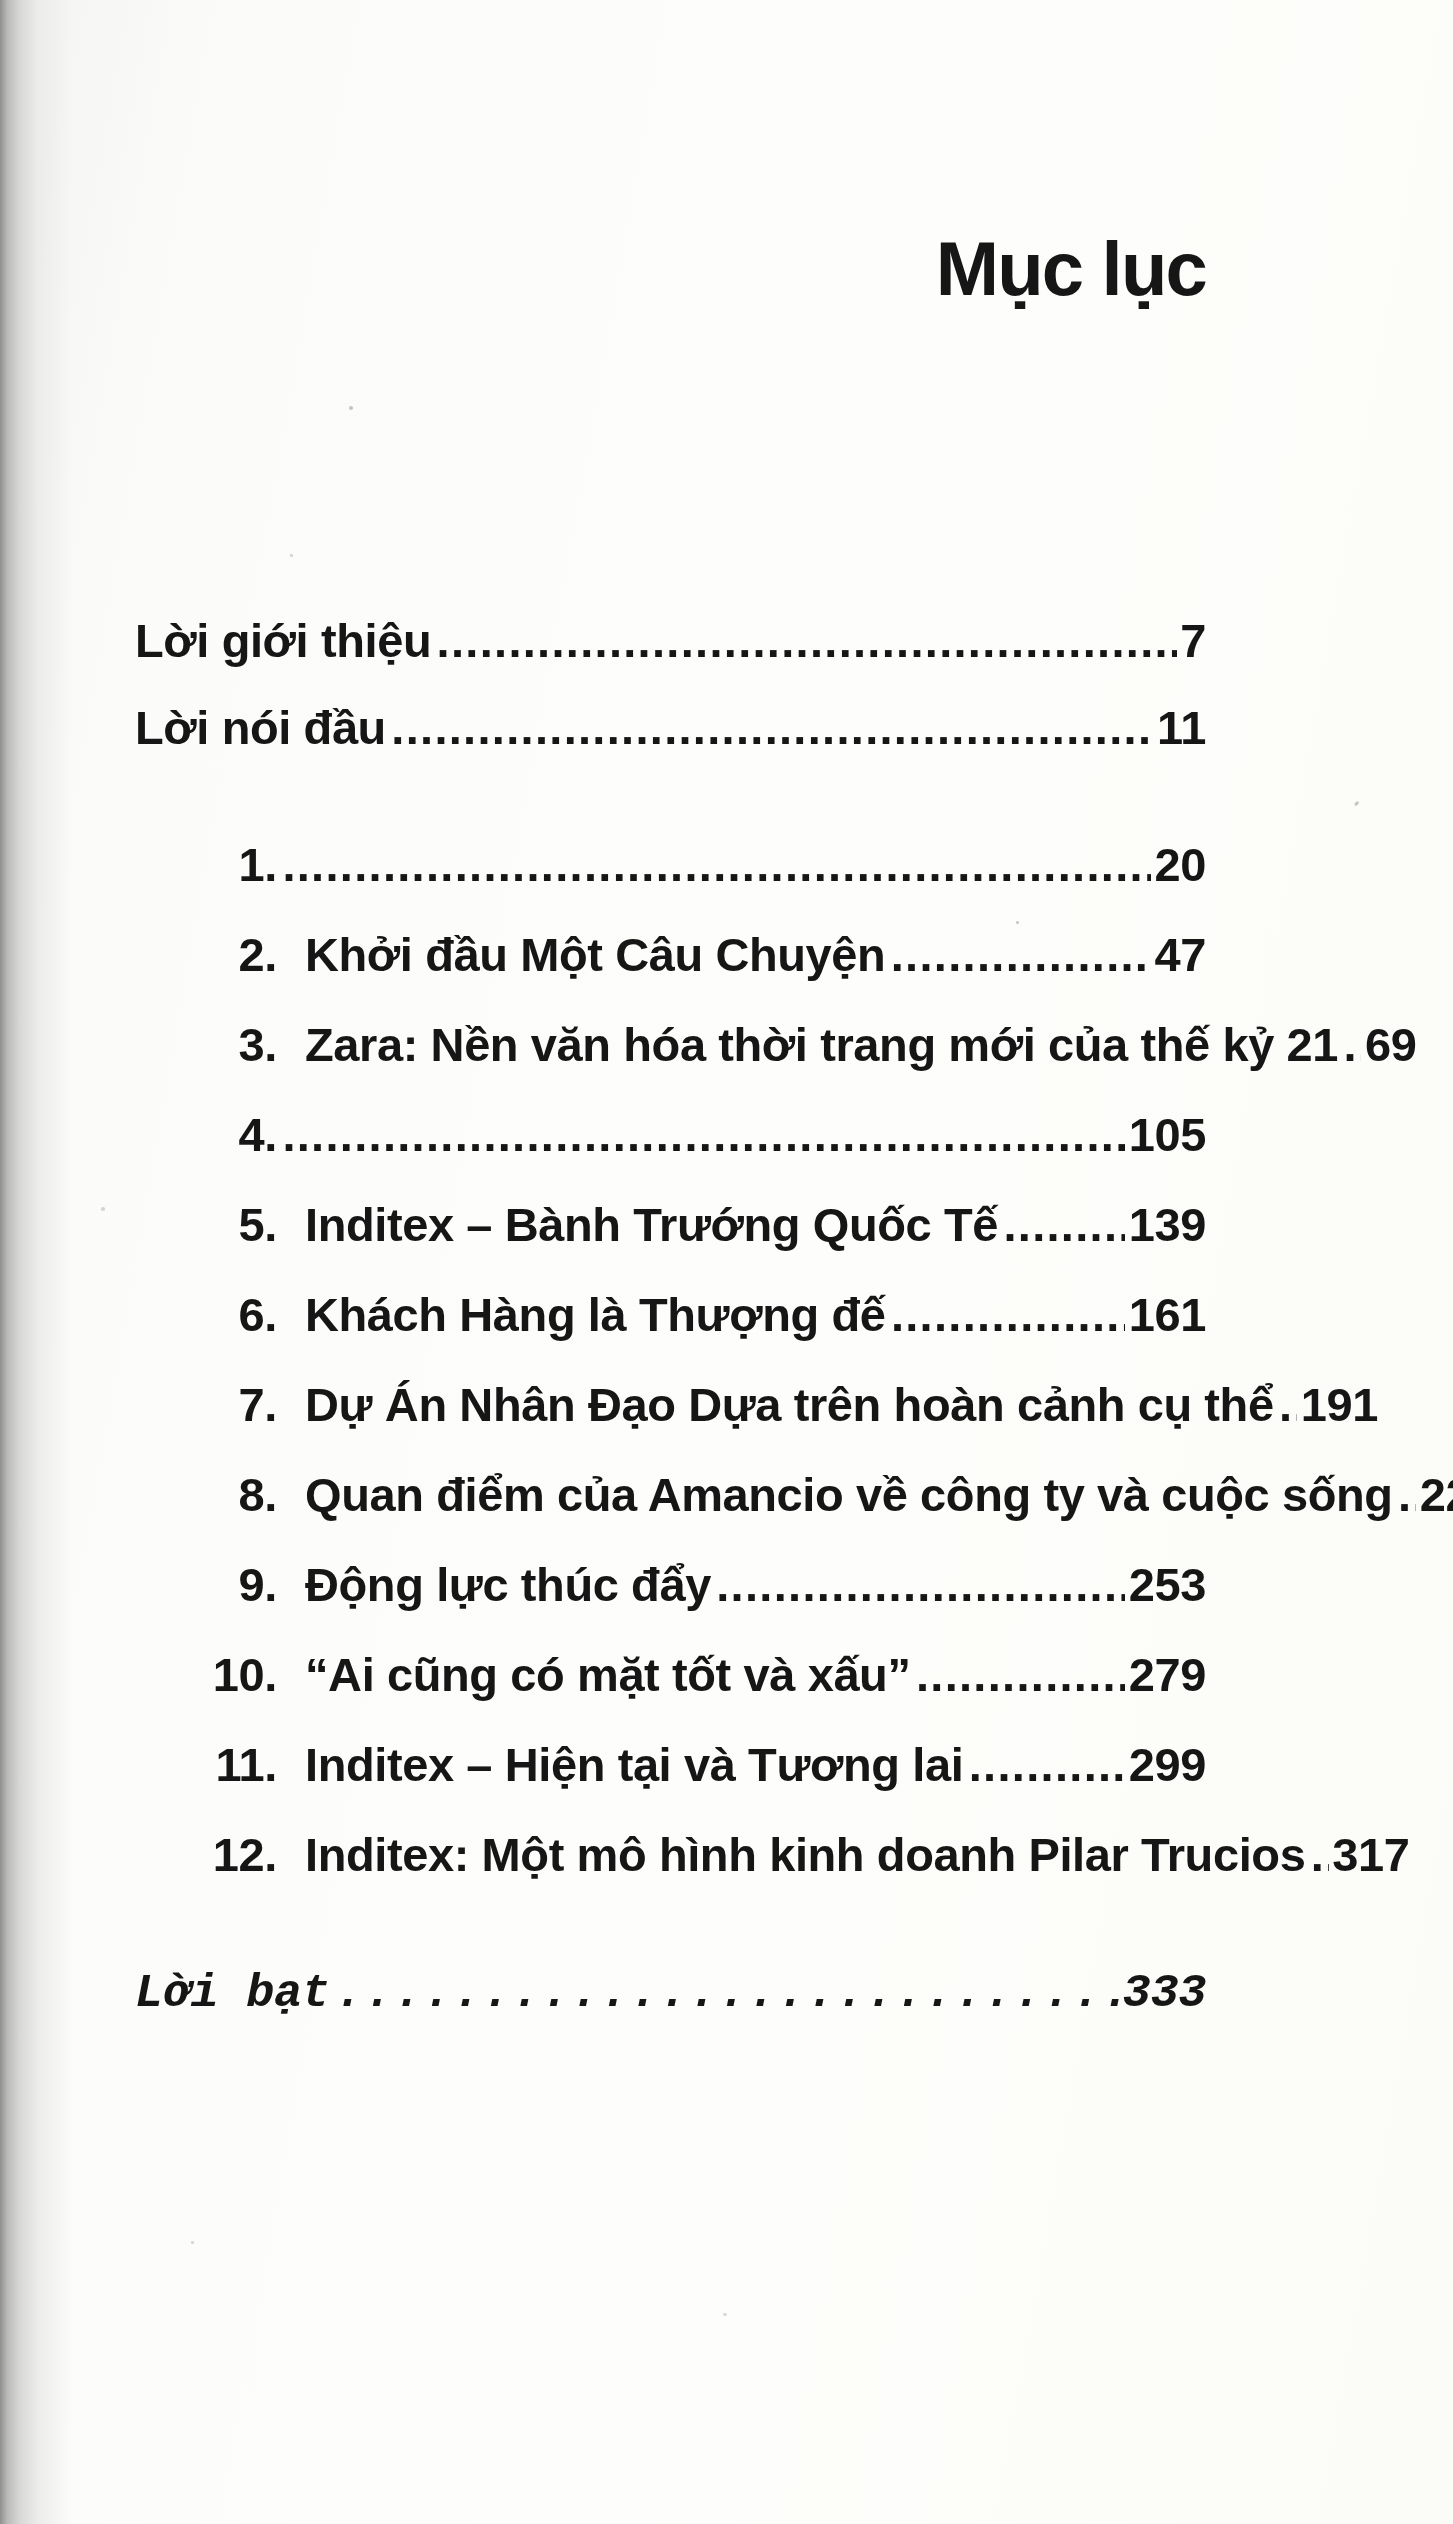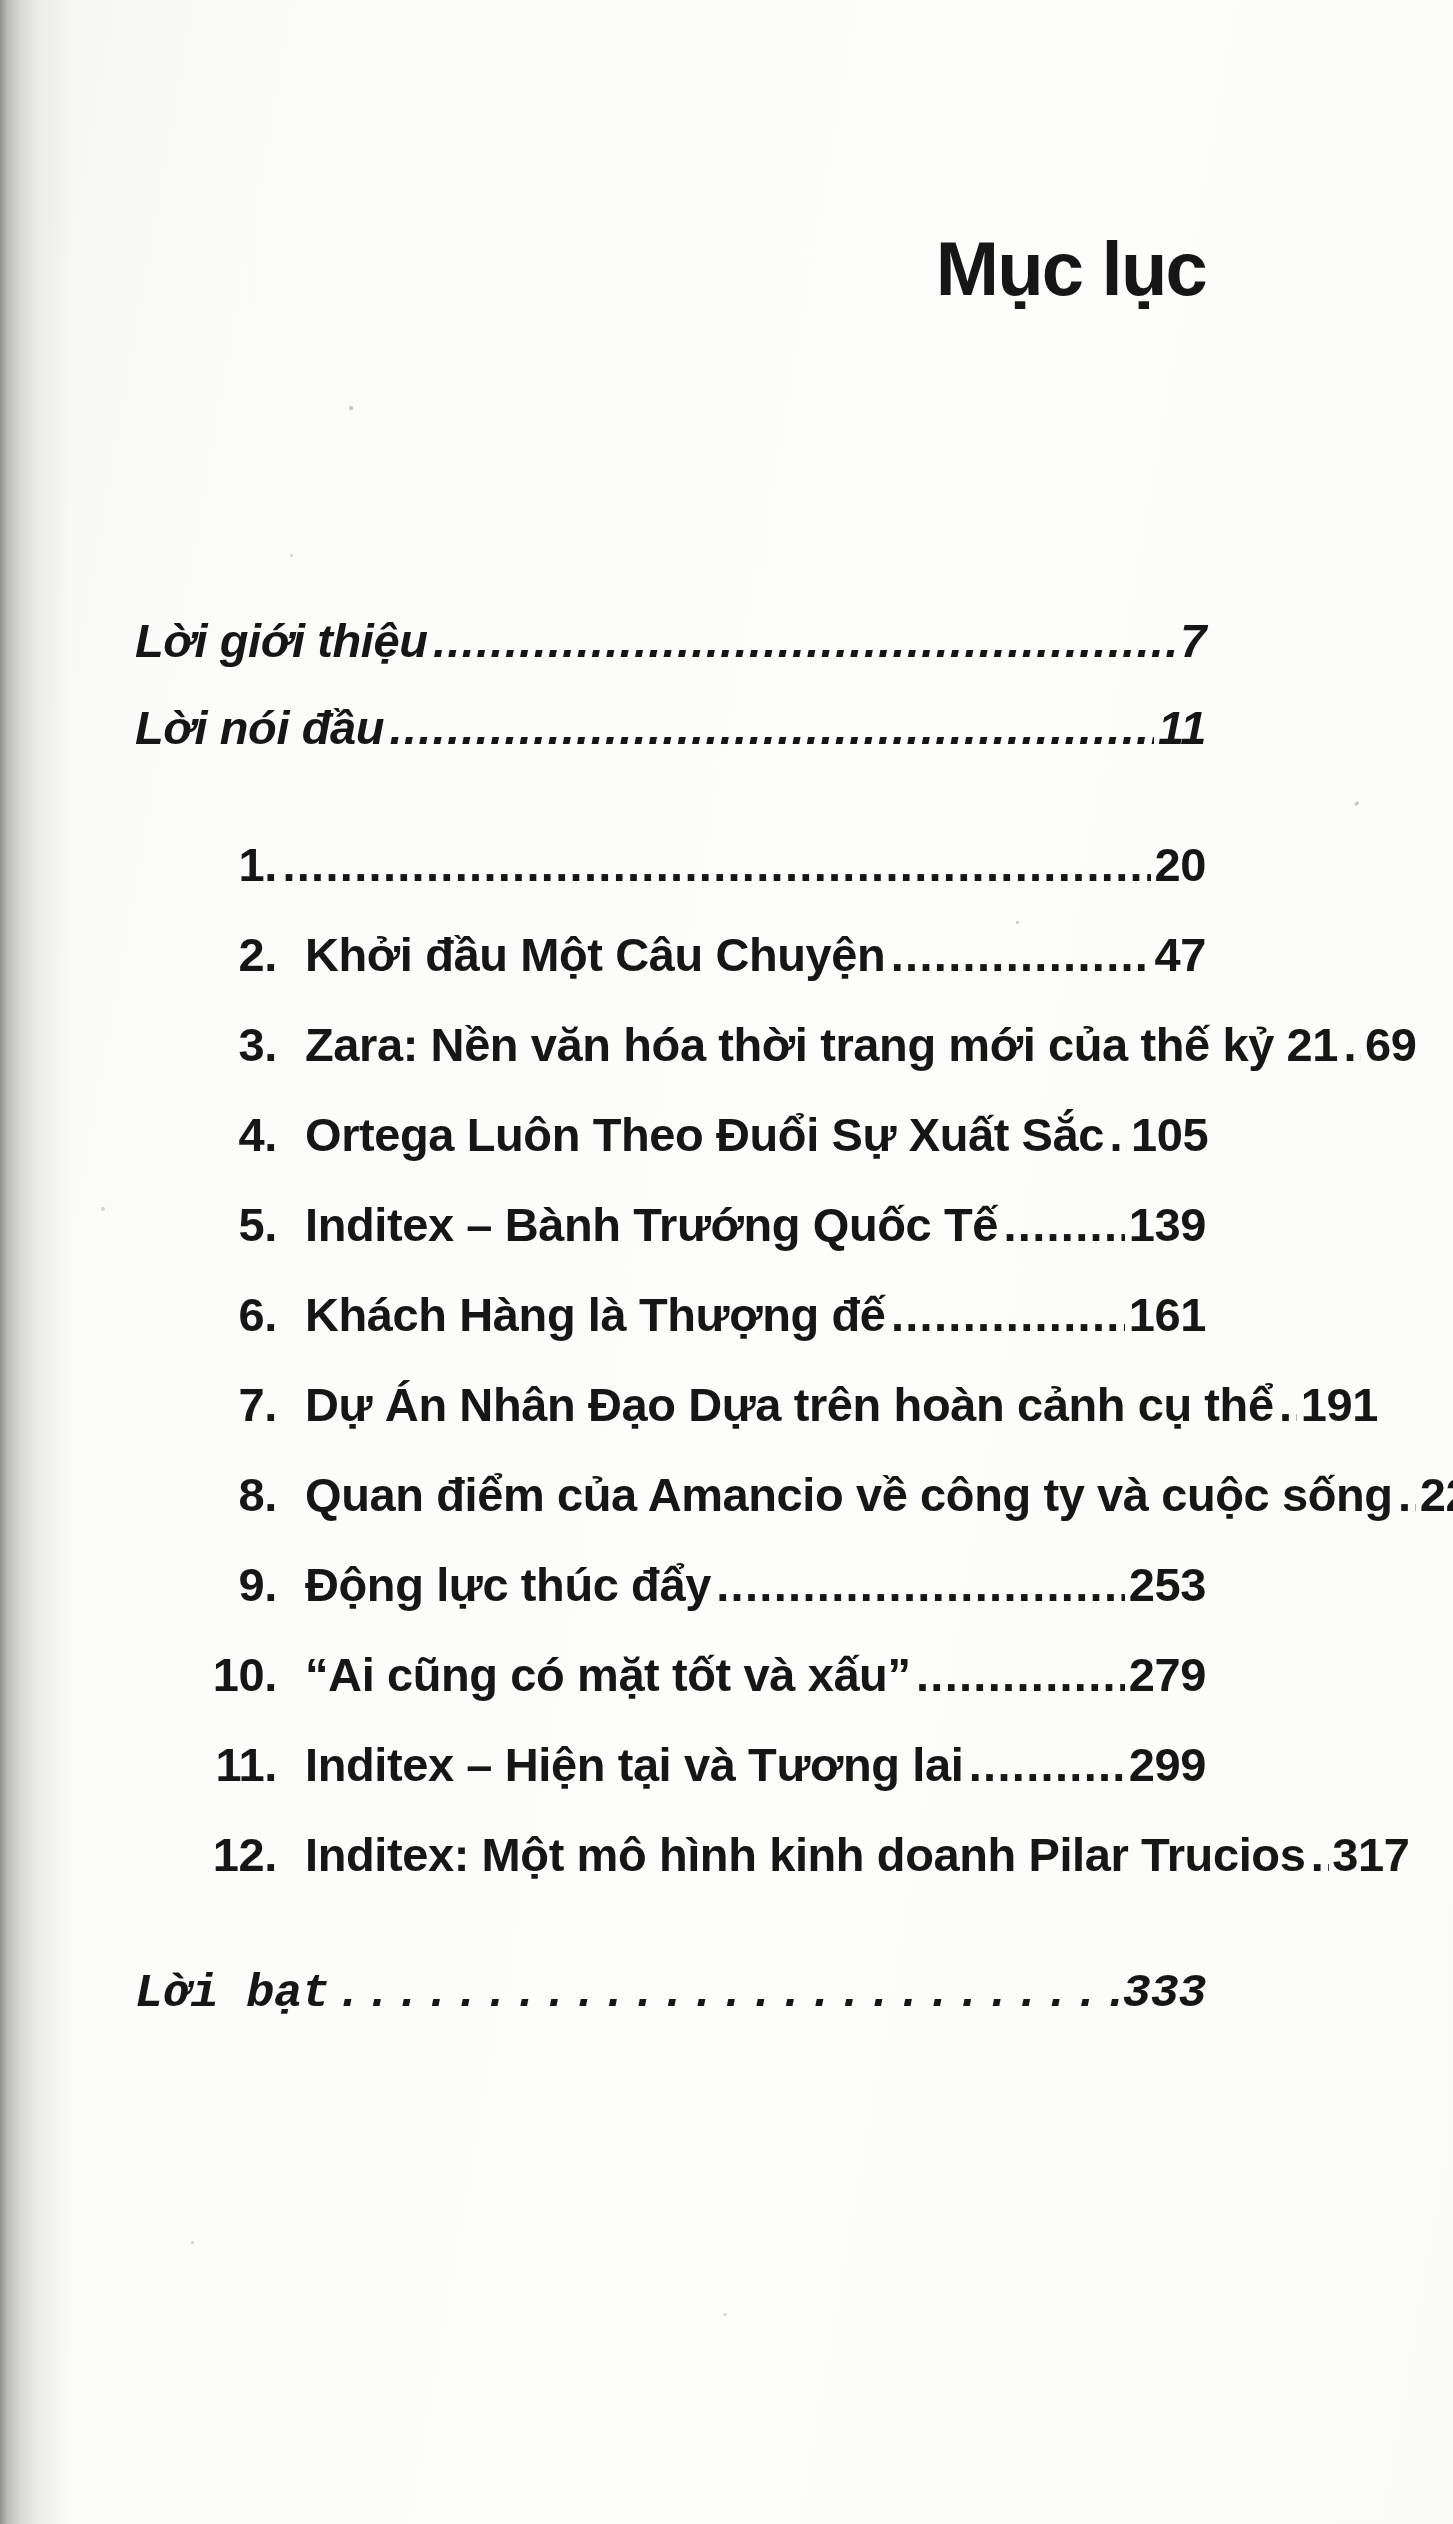--- a/index.html
+++ b/index.html
@@ -48,21 +48,20 @@
     align-items: baseline;
     font-weight: 700;
     font-size: 47px;
     letter-spacing: -0.4px;
     white-space: nowrap;
   }
   .front { margin-top: 286px; }
   .front .row {
     line-height: 87px;
     height: 87px;
-    font-style: italic;
   }
   .chapters { margin-top: 49px; }
   .chapters .row {
     line-height: 90px;
     height: 90px;
   }
   .back { margin-top: 50px; }
   .back .row {
     line-height: 87px;
     height: 87px;
@@ -145,21 +144,20 @@
         <span class="pagenum">47</span>
       </div>
       <div class="row">
         <span class="num">3.</span>
         <span class="entry-title">Zara: Nền văn hóa thời trang mới của thế kỷ 21</span>
         <span class="leader"></span>
         <span class="pagenum">69</span>
       </div>
       <div class="row">
         <span class="num">4.</span>
-        <span class="entry-title">Ortega Luôn Theo Đuổi Sự Xuất Sắc</span>
         <span class="leader"></span>
         <span class="pagenum">105</span>
       </div>
       <div class="row">
         <span class="num">5.</span>
         <span class="entry-title">Inditex – Bành Trướng Quốc Tế</span>
         <span class="leader"></span>
         <span class="pagenum">139</span>
       </div>
       <div class="row">

